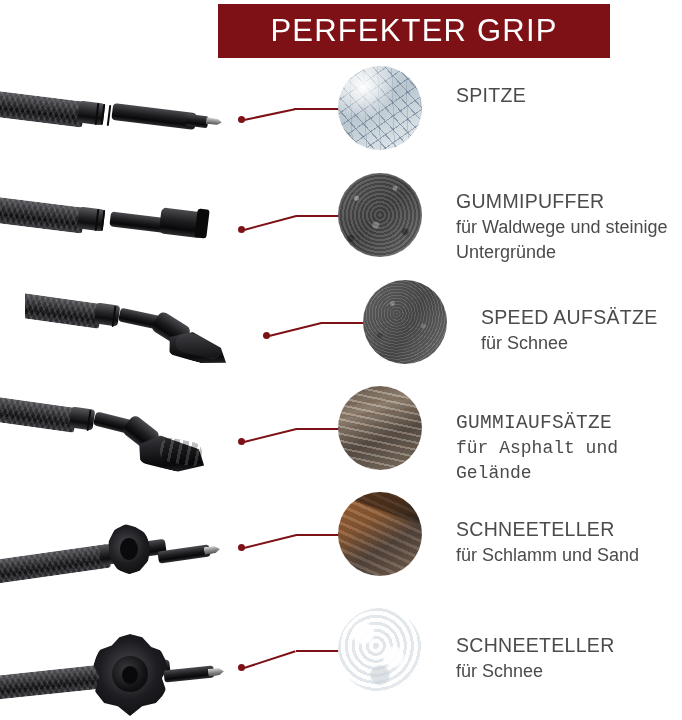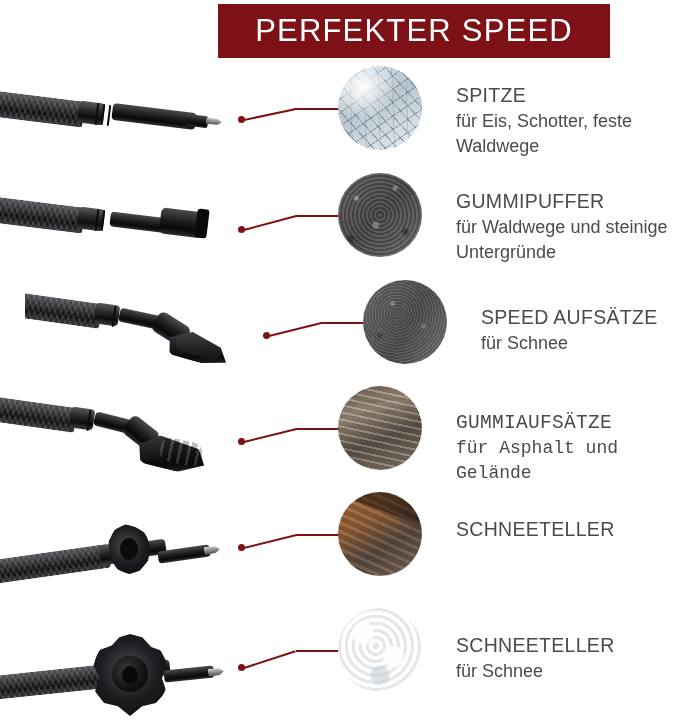--- a/index.html
+++ b/index.html
@@ -185,21 +185,21 @@
     color: #4b4b4b;
     font-size: 18px;
     line-height: 25px;
     margin-top: 2px;
   }
 </style>
 </head>
 <body>
 
 <div class="header">
-  <div class="header-title">PERFEKTER SPEED</div>
+  <div class="header-title">PERFEKTER GRIP</div>
 </div>
 
 <div class="rows">
 
   <div class="row" style="top:0;">
     <div class="pole-area">
       <div class="shaft carbon" style="left:-10px; top:34px; width:94px; height:26px; transform:rotate(7deg);"></div>
       <div class="collar" style="left:78px; top:40px; width:26px; height:22px; transform:rotate(7deg);"></div>
       <div class="ring" style="left:96px; top:41px; width:2px; height:22px; transform:rotate(7deg);"></div>
       <div class="ring" style="left:102px; top:42px; width:2px; height:21px; transform:rotate(7deg);"></div>
@@ -209,21 +209,20 @@
       <div class="tip-metal" style="left:206px; top:56px; width:16px; height:7px; border-radius:1px 2px 2px 1px; transform:rotate(7deg); clip-path:polygon(0 0,72% 8%,100% 50%,72% 92%,0 100%);"></div>
     </div>
     <div class="connector">
       <div class="conn-dot" style="left:2px; top:54px;"></div>
       <div class="conn-line diag" style="left:8px; top:57px; width:52px; transform:rotate(-12deg);"></div>
       <div class="conn-line" style="left:58px; top:46px; width:48px;"></div>
     </div>
     <div class="swatch sw-ice" style="top:4px;"></div>
     <div class="label-block" style="top:22px;">
       <div class="label-title">SPITZE</div>
-      <div class="label-desc">für Eis, Schotter, feste Waldwege</div>
     </div>
   </div>
 
   <div class="row" style="top:106px;">
     <div class="pole-area">
       <div class="shaft carbon" style="left:-10px; top:34px; width:94px; height:26px; transform:rotate(7deg);"></div>
       <div class="collar" style="left:78px; top:40px; width:26px; height:22px; transform:rotate(7deg);"></div>
       <div class="ring" style="left:96px; top:41px; width:2px; height:22px; transform:rotate(7deg);"></div>
       <div class="ring" style="left:102px; top:42px; width:2px; height:21px; transform:rotate(7deg);"></div>
       <div class="black-part" style="left:110px; top:47px; width:60px; height:15px; border-radius:4px; transform:rotate(7deg);"></div>
@@ -304,20 +303,21 @@
       <div class="tip-metal" style="left:204px; top:60px; width:16px; height:8px; transform:rotate(-8deg); clip-path:polygon(0 0,70% 8%,100% 50%,70% 92%,0 100%);"></div>
     </div>
     <div class="connector">
       <div class="conn-dot" style="left:2px; top:58px;"></div>
       <div class="conn-line diag" style="left:8px; top:61px; width:54px; transform:rotate(-14deg);"></div>
       <div class="conn-line" style="left:60px; top:48px; width:46px;"></div>
     </div>
     <div class="swatch sw-mud" style="top:6px;"></div>
     <div class="label-block" style="top:32px;">
       <div class="label-title">SCHNEETELLER</div>
+      <div class="label-desc">für Schlamm und Sand</div>
     </div>
   </div>
 
   <div class="row" style="top:530px; height:128px;">
     <div class="pole-area" style="height:128px;">
       <div class="shaft carbon" style="left:-10px; top:78px; width:120px; height:24px; transform:rotate(-6deg);"></div>
       <div class="collar" style="left:100px; top:72px; width:22px; height:20px; transform:rotate(-6deg);"></div>
       <div class="black-part" style="left:118px; top:70px; width:52px; height:15px; border-radius:4px; transform:rotate(-6deg);"></div>
       <div class="black-part" style="left:92px; top:42px; width:76px; height:82px; border-radius:50%;
         background:radial-gradient(circle at 48% 44%, #4c4c52 0%, #1d1d21 48%, #08080a 100%);

